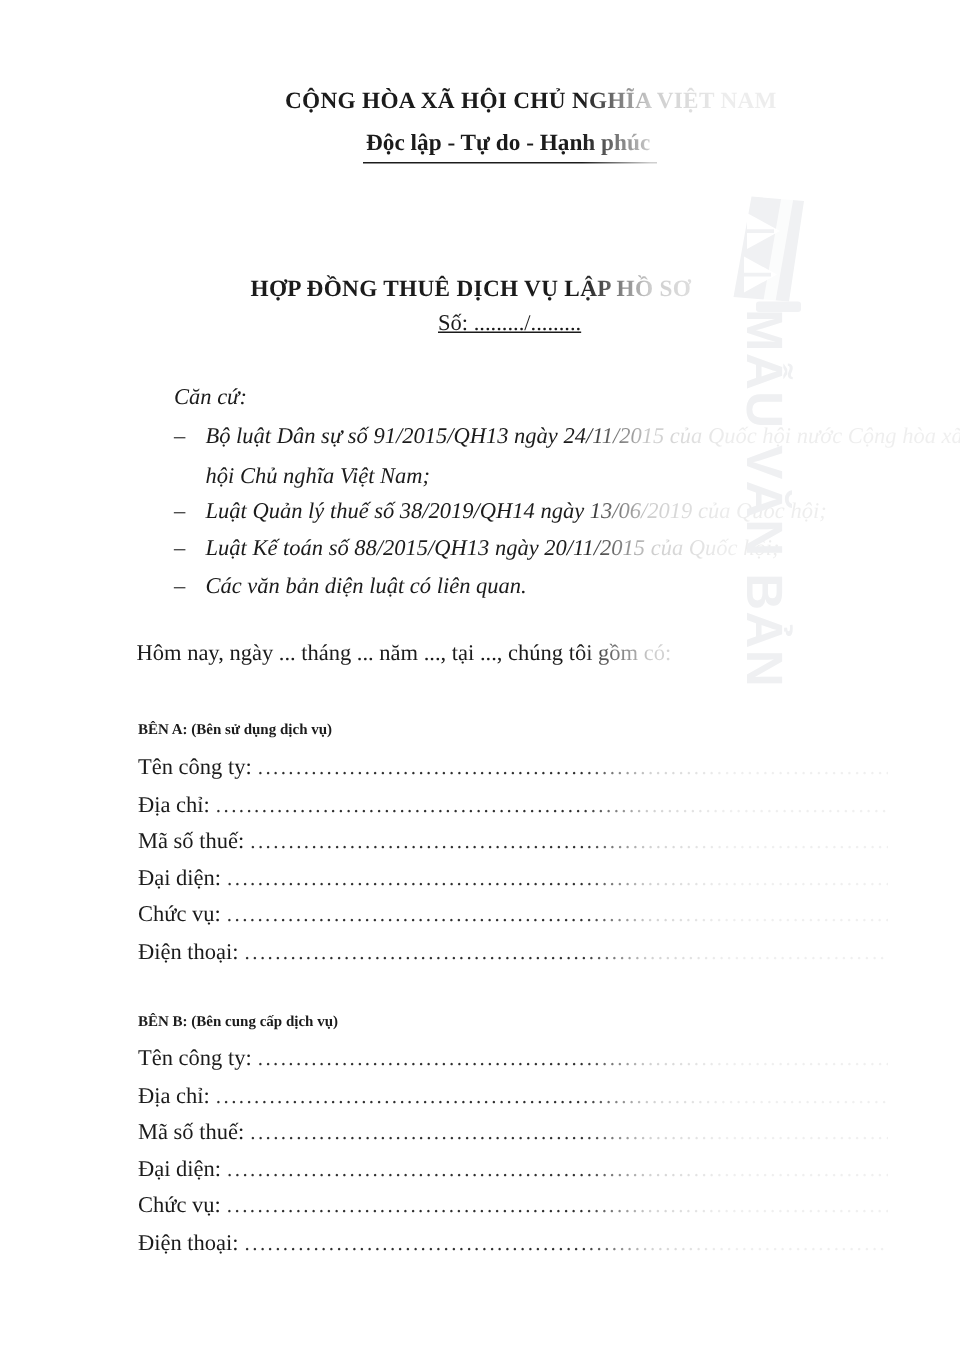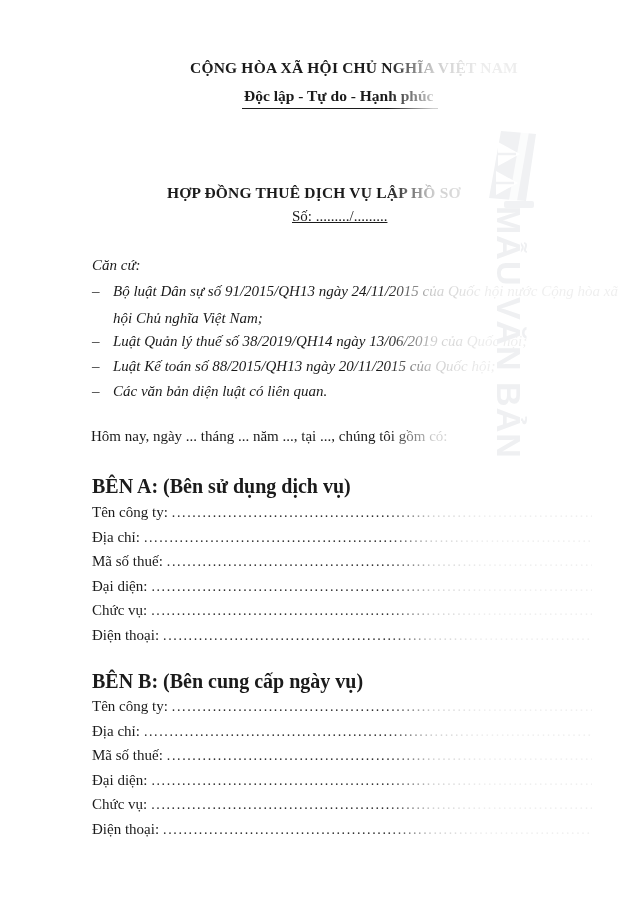--- a/index.html
+++ b/index.html
@@ -6,38 +6,38 @@
   .page {
     position:relative;
     width:640px; height:905px;
     background:#ffffff;
     color:#1b1b1b;
     font-family:"Liberation Serif","DejaVu Serif",serif;
     overflow:hidden;
   }
   .abs { position:absolute; white-space:nowrap; }
   .b { font-weight:bold; }
-  .i { font-style:italic; }
+  .i { font-style:italic;margin-left:24px; }
   .line { font-size:15px; line-height:19px; }
 
   #nat-header { left:190px; top:58px; font-size:15.5px; letter-spacing:0.2px; }
   #motto { left:242px; top:86px; font-size:15.5px; padding:0 5px 3px 2px;
            border-bottom:1.5px solid #1c1c1c; }
   #title { left:167px; top:183px; font-size:15.5px; letter-spacing:0.2px; }
   #docnum { left:292px; top:207px;text-decoration:underline; }
 
   #basis-intro { left:92px; top:256px; }
   .bullet { left:92px; width:505px; display:flex; }
   .bullet .mk { width:21px; flex:none; font-style:normal; }
   #bl0 { top:282px; } #bl1 { top:309px; } #bl2 { top:332px; }
   #bl3 { top:357px; } #bl4 { top:382px; }
 
   #opening { left:91px; top:427px; }
 
-  .party-heading { left:92px; font-size:20px; }
+  .party-heading { left:92px; font-size:10px; }
   #pa-h { top:477px; } #pb-h { top:672px; }
 
   .field { left:92px; width:500px; display:flex; align-items:flex-end; }
   .field .lbl { flex:none; padding-right:4px; }
   .field .dots { flex:1; overflow:hidden; white-space:nowrap;
                  letter-spacing:1.6px; color:#2f2f2f; font-size:14px; }
   #fa0 { top:503px; } #fa1 { top:528px; } #fa2 { top:552px; }
   #fa3 { top:577px; } #fa4 { top:601px; } #fa5 { top:626px; }
   #fb0 { top:697px; } #fb1 { top:722px; } #fb2 { top:746px; }
   #fb3 { top:771px; } #fb4 { top:795px; } #fb5 { top:820px; }
@@ -120,21 +120,21 @@
   </div>
   <div class="abs line field" id="fa4">
     <span class="lbl">Chức vụ:</span>
     <span class="dots">...........................................................................................................................................................</span>
   </div>
   <div class="abs line field" id="fa5">
     <span class="lbl">Điện thoại:</span>
     <span class="dots">...........................................................................................................................................................</span>
   </div>
 
-  <div class="abs b line party-heading" id="pb-h">BÊN B: (Bên cung cấp ngày vụ)</div>
+  <div class="abs b line party-heading" id="pb-h">BÊN B: (Bên cung cấp dịch vụ)</div>
 
   <div class="abs line field" id="fb0">
     <span class="lbl">Tên công ty:</span>
     <span class="dots">...........................................................................................................................................................</span>
   </div>
   <div class="abs line field" id="fb1">
     <span class="lbl">Địa chỉ:</span>
     <span class="dots">...........................................................................................................................................................</span>
   </div>
   <div class="abs line field" id="fb2">

